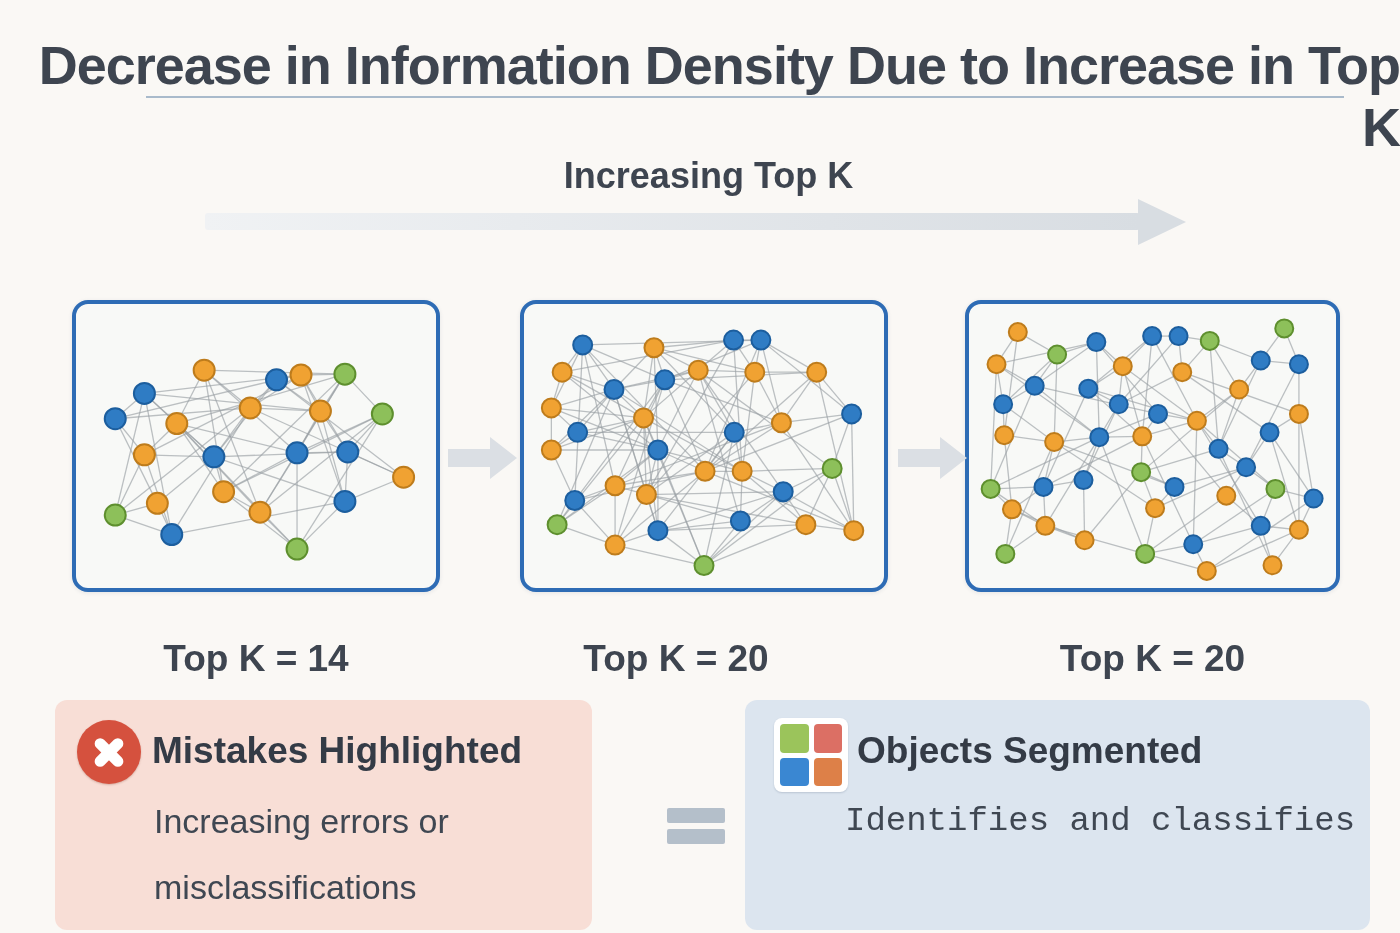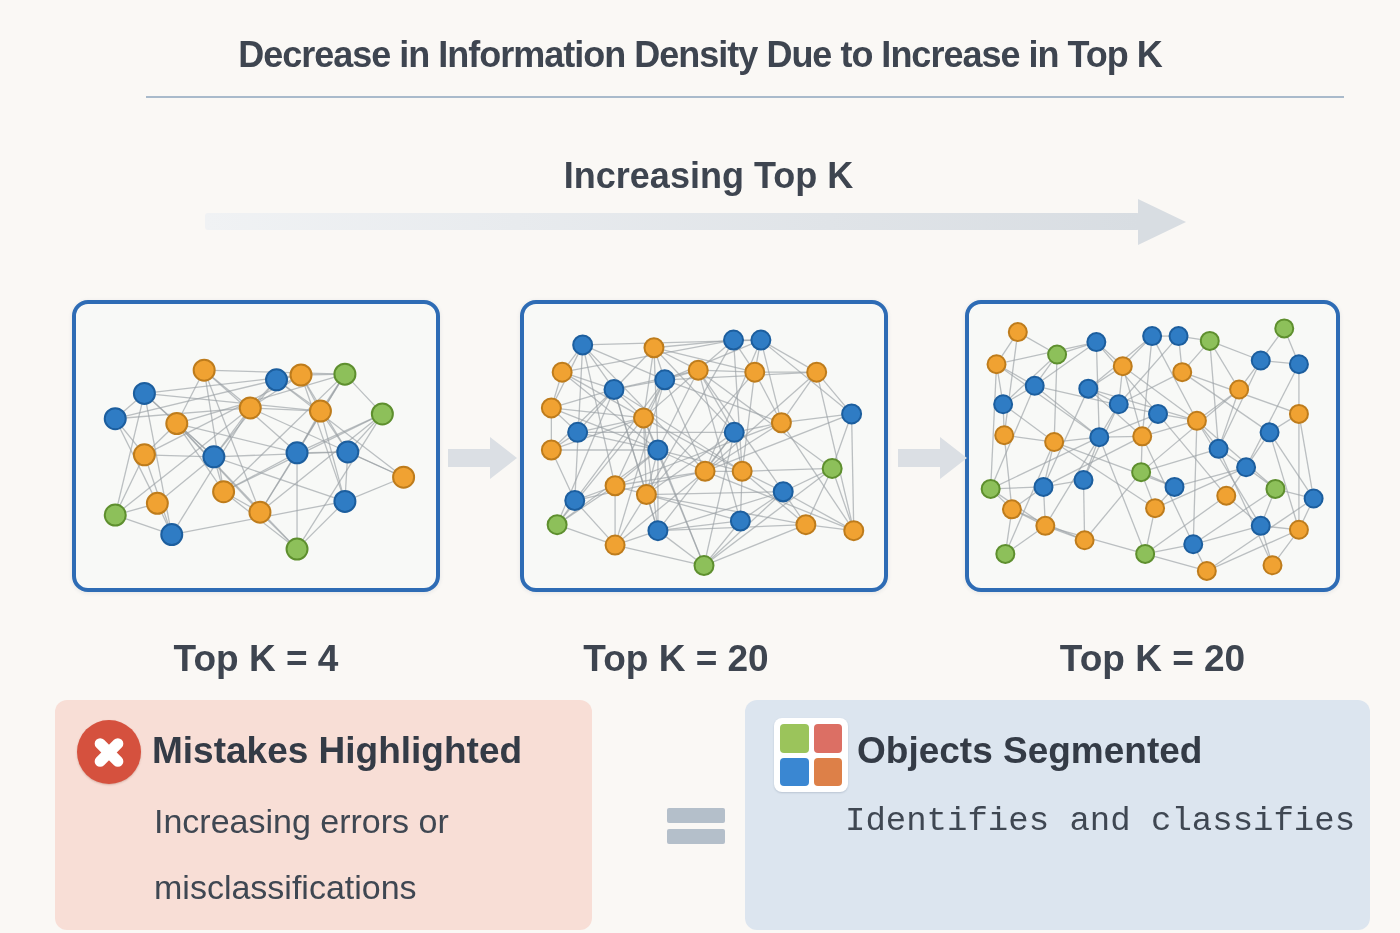--- a/index.html
+++ b/index.html
@@ -2,22 +2,22 @@
 <html><head>
 <meta charset="utf-8">
 <style>
   html,body{margin:0;padding:0;background:#e9e9e9;}
   #stage{
     position:relative;width:1400px;height:933px;margin:0 auto;
     background:#FAF8F5;overflow:hidden;
     font-family:"Liberation Sans","DejaVu Sans",sans-serif;color:#3E4550;
   }
   .title{
-    position:absolute;top:34px;left:0;right:0;text-align:center;
-    font-size:36px;font-weight:700;letter-spacing:-1px;color:#3E4550;
+    position:absolute;top:34px;left:0;right:0;text-align:right;
+    font-size:54px;font-weight:700;letter-spacing:-1px;color:#3E4550;
   }
   .title-underline{
     position:absolute;left:146px;top:96px;width:1198px;height:2px;
     background:#A9BACB;
   }
   .flow-label{
     position:absolute;top:155px;left:0;right:0;text-align:center;
     font-size:36px;font-weight:600;color:#3E4550;padding-left:17px;
   }
   .flow-arrow-shaft{
@@ -559,21 +559,21 @@
         <circle cx="237.816" cy="266.96" r="9" fill="#F0A232" stroke="#BE7C1C" stroke-width="2"></circle>
         <circle cx="303.509" cy="261.28000000000003" r="9" fill="#F0A232" stroke="#BE7C1C" stroke-width="2"></circle>
       </svg>
     </div>
 
   <div class="mini-arrow-shaft" id="mini-arrow-1-shaft"></div>
   <div class="mini-arrow-head" id="mini-arrow-1-head"></div>
   <div class="mini-arrow-shaft" id="mini-arrow-2-shaft"></div>
   <div class="mini-arrow-head" id="mini-arrow-2-head"></div>
 
-  <div class="panel-label" id="panel-label-0">Top K = 4</div>
+  <div class="panel-label" id="panel-label-0">Top K = 14</div>
   <div class="panel-label" id="panel-label-1">Top K = 20</div>
   <div class="panel-label" id="panel-label-2">Top K = 20</div>
 
   <div class="callout" id="callout-left" style="background: rgb(248, 222, 214);">
     <div class="x-circle" style="background: rgb(213, 81, 62);">
       <div class="x-bar a"></div>
       <div class="x-bar b"></div>
     </div>
     <div class="callout-title">Mistakes Highlighted</div>
     <div class="callout-line line1">Increasing errors or</div>

